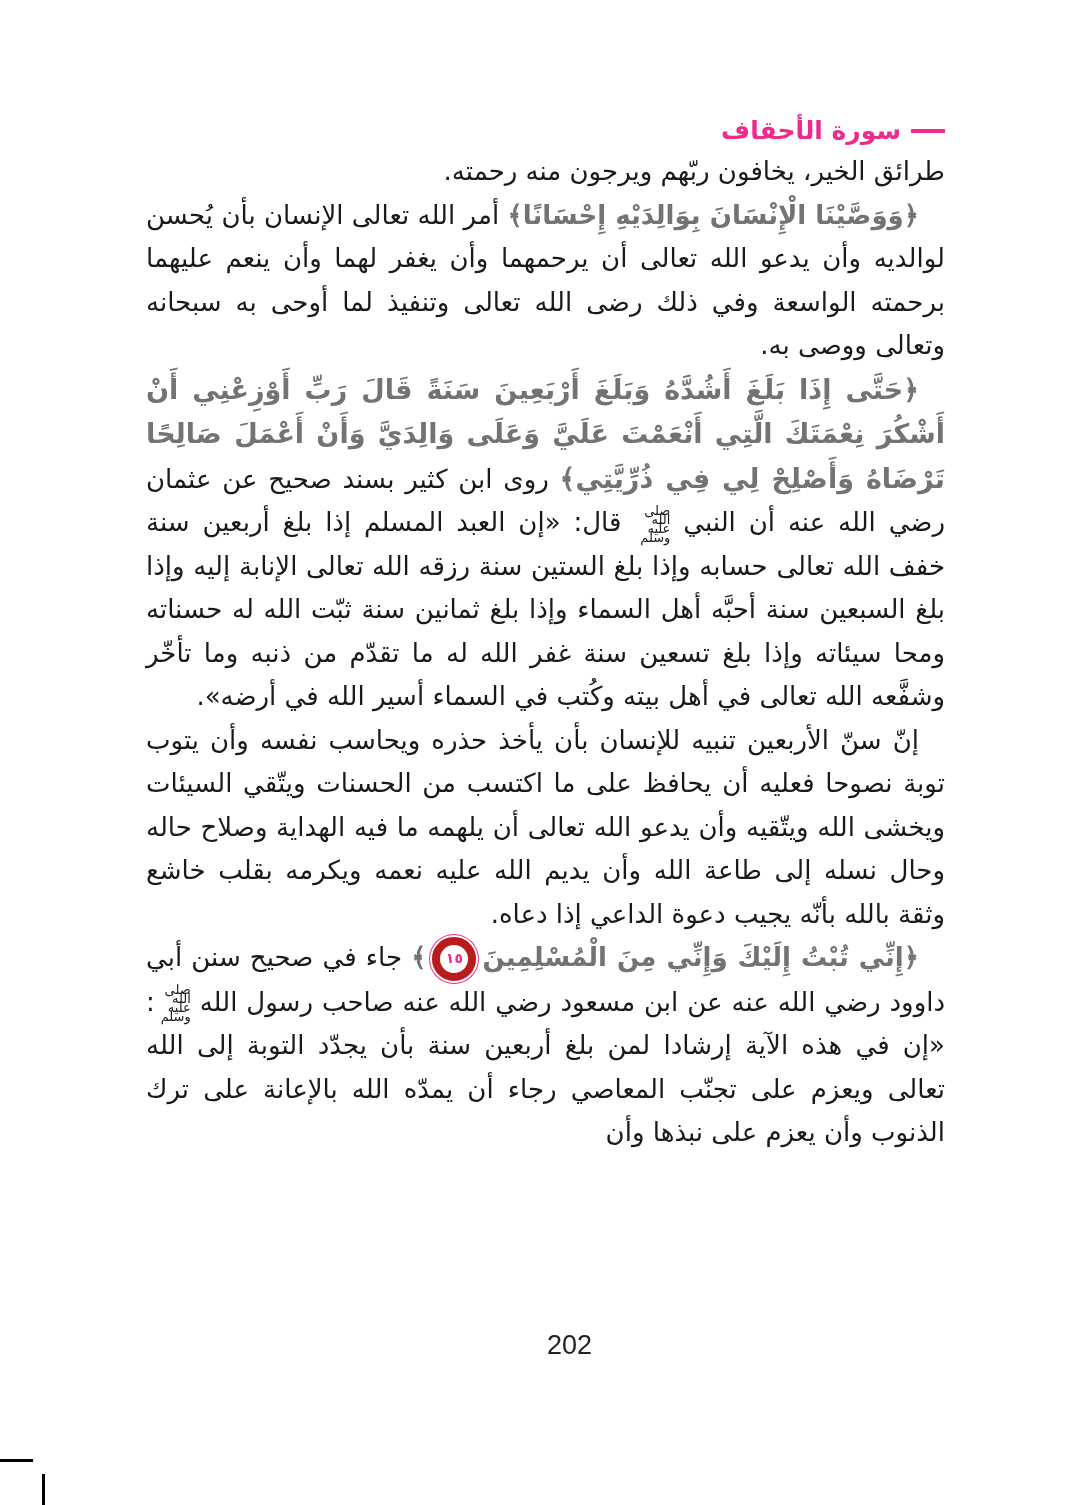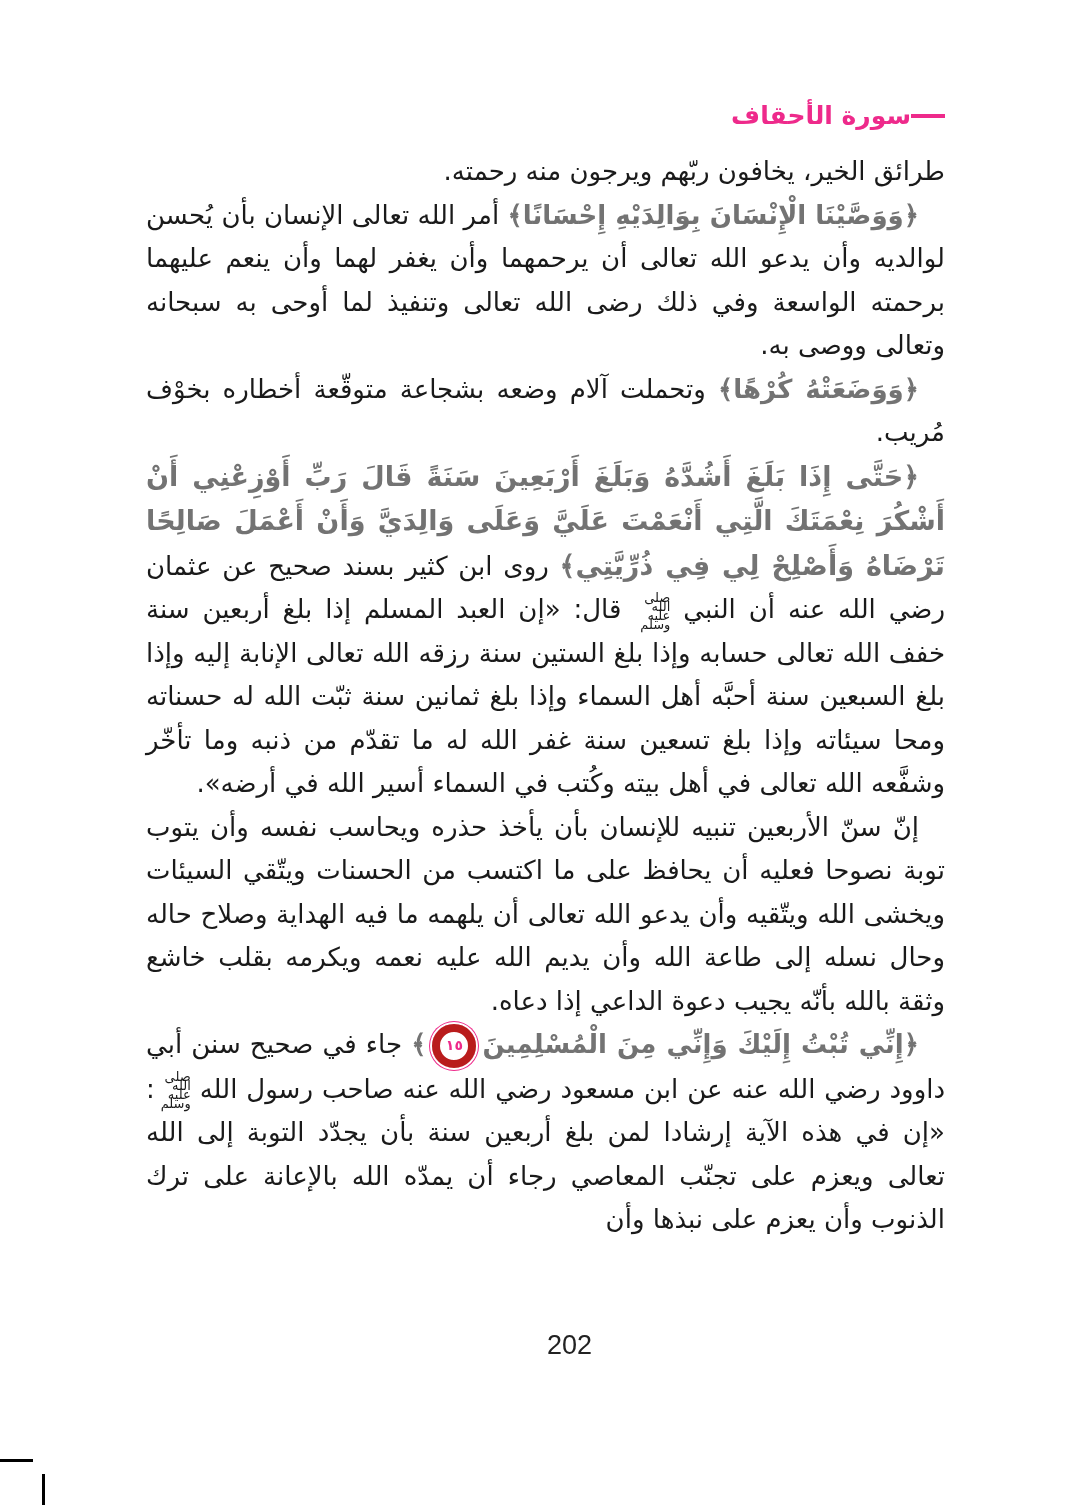--- a/index.html
+++ b/index.html
@@ -4,23 +4,23 @@
 <style>
   html, body { margin:0; padding:0; }
   body {
     width:1091px; height:1505px;
     background:#ffffff;
     position:relative;
     overflow:hidden;
     font-family:"DejaVu Sans", sans-serif;
   }
   .page-header {
-    position:absolute; top:101px; right:146px;
+    position:absolute; top:116px; right:146px;
     direction:rtl;
-    display:flex; align-items:center; gap:0;
+    display:flex; align-items:center; gap:10px;
   }
   .header-dash {
     width:34px; height:4px; background:#ee2a8b; display:inline-block;
   }
   .surah-title {
     color:#ee2a8b; font-weight:bold; font-size:25px; letter-spacing:0.5px;
   }
   .body-text {
     position:absolute; top:150px; right:146px; width:799px;
     direction:rtl; text-align:justify;
@@ -61,21 +61,20 @@
 <body>
 
 <div class="page-header">
   <span class="header-dash"></span>
   <span class="surah-title">سورة الأحقاف</span>
 </div>
 
 <div class="body-text" id="body-text">
     <p class="para no-indent"><span class="body-segment">طرائق الخير، يخافون ربّهم ويرجون منه رحمته.</span></p>
     <p class="para"><span class="quran">﴿وَوَصَّيْنَا الْإِنْسَانَ بِوَالِدَيْهِ إِحْسَانًا﴾</span><span class="body-segment"> أمر الله تعالى الإنسان بأن يُحسن لوالديه وأن يدعو الله تعالى أن يرحمهما وأن يغفر لهما وأن ينعم عليهما برحمته الواسعة وفي ذلك رضى الله تعالى وتنفيذ لما أوحى به سبحانه وتعالى ووصى به.</span></p>
-    <p class="para"><span class="quran">﴿وَوَضَعَتْهُ كُرْهًا﴾</span><span class="body-segment"> وتحملت آلام وضعه بشجاعة متوقّعة أخطاره بخوْف مُريب.</span></p>
     <p class="para"><span class="quran large">﴿حَتَّى إِذَا بَلَغَ أَشُدَّهُ وَبَلَغَ أَرْبَعِينَ سَنَةً قَالَ رَبِّ أَوْزِعْنِي أَنْ أَشْكُرَ نِعْمَتَكَ الَّتِي أَنْعَمْتَ عَلَيَّ وَعَلَى وَالِدَيَّ وَأَنْ أَعْمَلَ صَالِحًا تَرْضَاهُ وَأَصْلِحْ لِي فِي ذُرِّيَّتِي﴾</span><span class="body-segment"> روى ابن كثير بسند صحيح عن عثمان رضي الله عنه أن النبي </span><span class="saw-symbol"><span>صلى الله</span><br><span>عليه وسلم</span></span><span class="body-segment"> قال: «إن العبد المسلم إذا بلغ أربعين سنة خفف الله تعالى حسابه وإذا بلغ الستين سنة رزقه الله تعالى الإنابة إليه وإذا بلغ السبعين سنة أحبَّه أهل السماء وإذا بلغ ثمانين سنة ثبّت الله له حسناته ومحا سيئاته وإذا بلغ تسعين سنة غفر الله له ما تقدّم من ذنبه وما تأخّر وشفَّعه الله تعالى في أهل بيته وكُتب في السماء أسير الله في أرضه».</span></p>
     <p class="para"><span class="body-segment">إنّ سنّ الأربعين تنبيه للإنسان بأن يأخذ حذره ويحاسب نفسه وأن يتوب توبة نصوحا فعليه أن يحافظ على ما اكتسب من الحسنات ويتّقي السيئات ويخشى الله ويتّقيه وأن يدعو الله تعالى أن يلهمه ما فيه الهداية وصلاح حاله وحال نسله إلى طاعة الله وأن يديم الله عليه نعمه ويكرمه بقلب خاشع وثقة بالله بأنّه يجيب دعوة الداعي إذا دعاه.</span></p>
     <p class="para"><span class="quran">﴿إِنِّي تُبْتُ إِلَيْكَ وَإِنِّي مِنَ الْمُسْلِمِينَ</span><span class="ayah-medallion">١٥</span><span class="quran">﴾</span><span class="body-segment"> جاء في صحيح سنن أبي داوود رضي الله عنه عن ابن مسعود رضي الله عنه صاحب رسول الله </span><span class="saw-symbol"><span>صلى الله</span><br><span>عليه وسلم</span></span><span class="body-segment">: «إن في هذه الآية إرشادا لمن بلغ أربعين سنة بأن يجدّد التوبة إلى الله تعالى ويعزم على تجنّب المعاصي رجاء أن يمدّه الله بالإعانة على ترك الذنوب وأن يعزم على نبذها وأن</span></p>
   </div>
 
 <div class="page-number">202</div>
 
 <div class="crop-mark-h"></div>
 <div class="crop-mark-v"></div>
 

